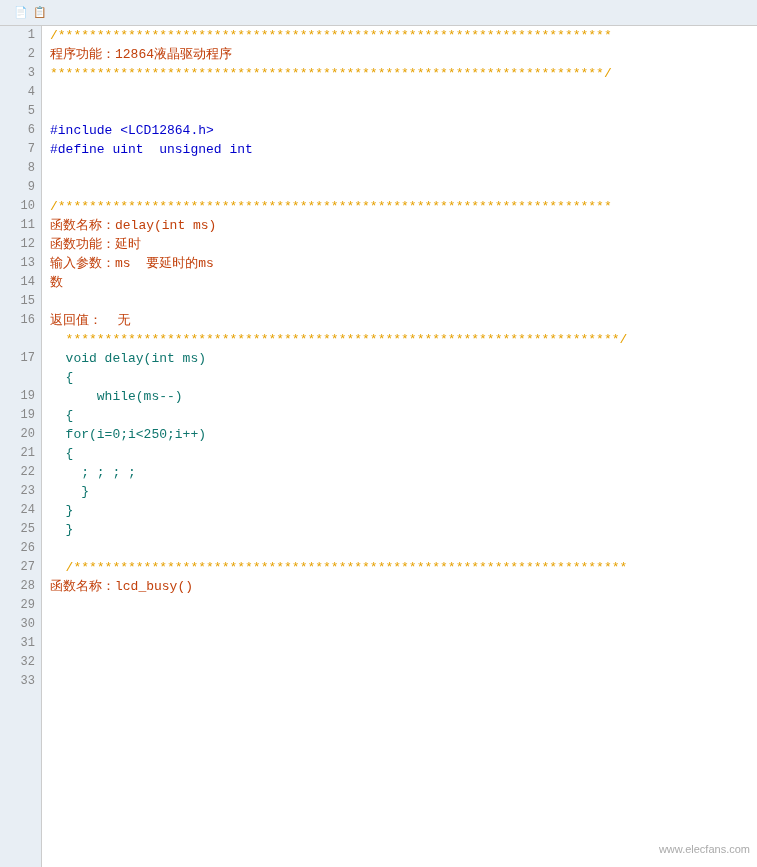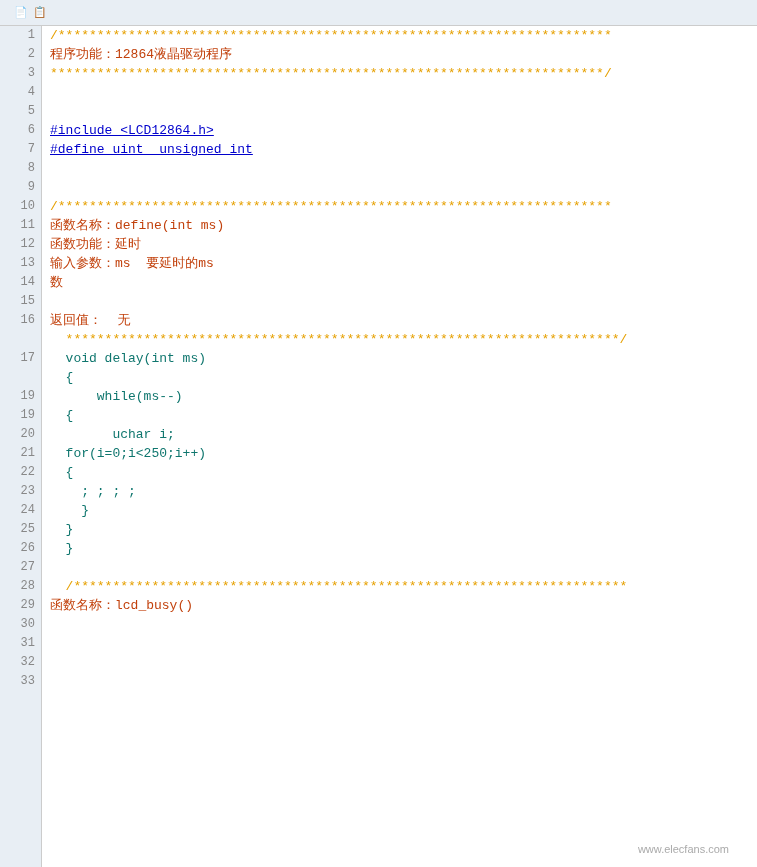--- a/index.html
+++ b/index.html
@@ -53,28 +53,28 @@
       flex: 1;
       overflow: hidden;
       padding-left: 8px;
     }
     .code-line {
       line-height: 19px;
       height: 19px;
       white-space: pre;
       color: #333;
     }
-    .c-blue { color: #0000cc; text-decoration: underline; }
+    .c-blue { color: #0000cc; }
     .c-normal { color: #0f766e; }
     .c-green { color: #c2410c; }
     .c-stars-orange { color: #e6a000; }
     .watermark {
       position: fixed;
       bottom: 10px;
-      right: 24px;
+      right: 3px;
       font-family: Arial, sans-serif;
       font-size: 11px;
       color: #aaa;
       z-index: 100;
       background: rgba(255,255,255,0.7);
       padding: 2px 4px;
       border-radius: 2px;
     }
   </style>
 </head>
@@ -128,32 +128,31 @@
       <div class="code-line"><span class="c-stars-orange">/***********************************************************************</span></div>
       <div class="code-line"><span class="c-green">程序功能：12864液晶驱动程序</span></div>
       <div class="code-line"><span class="c-stars-orange">***********************************************************************/ </span></div>
       <div class="code-line"> </div>
       <div class="code-line"> </div>
       <div class="code-line"><span class="c-blue">#include &lt;LCD12864.h&gt;</span></div>
       <div class="code-line"><span class="c-blue">#define uint  unsigned int</span></div>
       <div class="code-line"> </div>
       <div class="code-line"> </div>
       <div class="code-line"><span class="c-stars-orange">/***********************************************************************</span></div>
-      <div class="code-line"><span class="c-green">函数名称：define(int ms)</span></div>
+      <div class="code-line"><span class="c-green">函数名称：delay(int ms)</span></div>
       <div class="code-line"><span class="c-green">函数功能：延时</span></div>
       <div class="code-line"><span class="c-green">输入参数：ms  要延时的ms</span></div>
       <div class="code-line"><span class="c-green">数</span></div>
       <div class="code-line"> </div>
       <div class="code-line"><span class="c-green">返回值：  无</span></div>
       <div class="code-line"><span class="c-stars-orange">  ***********************************************************************/ </span></div>
       <div class="code-line"><span class="c-normal">  void delay(int ms)</span></div>
       <div class="code-line"><span class="c-normal">  {</span></div>
       <div class="code-line"><span class="c-normal">      while(ms--)</span></div>
       <div class="code-line"><span class="c-normal">  {</span></div>
-      <div class="code-line"><span class="c-normal">        uchar i;</span></div>
       <div class="code-line"><span class="c-normal">  for(i=0;i&lt;250;i++)</span></div>
       <div class="code-line"><span class="c-normal">  {</span></div>
       <div class="code-line"><span class="c-normal">    ; ; ; ;</span></div>
       <div class="code-line"><span class="c-normal">    }</span></div>
       <div class="code-line"><span class="c-normal">  }</span></div>
       <div class="code-line"><span class="c-normal">  }</span></div>
       <div class="code-line"> </div>
       <div class="code-line"><span class="c-stars-orange">  /***********************************************************************</span></div>
       <div class="code-line"><span class="c-green">函数名称：lcd_busy()</span></div>
     </div>

